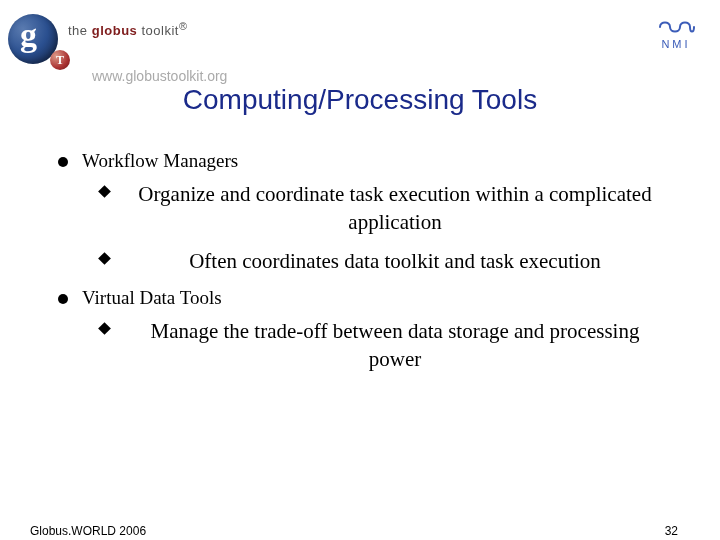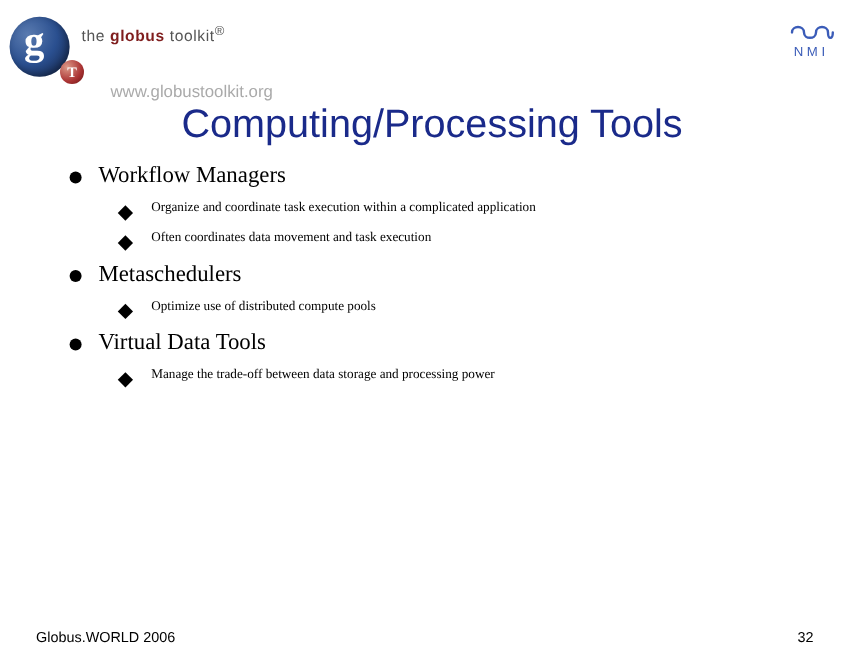--- a/index.html
+++ b/index.html
@@ -81,24 +81,24 @@
     color: #3b5cb8;
   }
   .nmi-logo svg { display:block; margin:0 auto 2px; }
   .nmi-logo .nmi-text {
     font-size: 11px;
     letter-spacing: 3px;
     font-weight: normal;
   }
   .slide-title {
     text-align: center;
-    font-size: 33px;
+    font-size: 28px;
     color: #1a2a8a;
     font-weight: normal;
-    margin: 14px 0 14px;
+    margin: 14px 0 34px;
     font-family: Verdana, sans-serif;
   }
   .content {
     padding: 0 56px 0 56px;
   }
   ul.level1 {
     list-style: none;
     padding: 0;
     margin: 0;
     font-family: Liberation Serif, serif;
@@ -121,22 +121,23 @@
   }
   ul.level2 {
     list-style: none;
     padding: 0;
     margin: 6px 0 0 0;
   }
   ul.level2 > li {
     position: relative;
     padding-left: 30px;
     margin: 8px 0 10px 14px;
-    font-size: 11px;
+    font-size: 21px;
     line-height: 1.35;
+    text-align: center;
   }
   ul.level2 > li::before {
     content: "";
     position: absolute;
     left: 4px;
     top: 7px;
     width: 9px;
     height: 9px;
     background: #000;
     transform: rotate(45deg);
@@ -177,27 +178,21 @@
 </div>
 
 <h1 class="slide-title">Computing/Processing Tools</h1>
 
 <div class="content">
   <ul class="level1">
     <li>
       <span>Workflow Managers</span>
       <ul class="level2">
         <li>Organize and coordinate task execution within a complicated application</li>
-        <li>Often coordinates data movement and task execution</li>
-      </ul>
-    </li>
-    <li>
-      <span>Metaschedulers</span>
-      <ul class="level2">
-        <li>Optimize use of distributed compute pools</li>
+        <li>Often coordinates data toolkit and task execution</li>
       </ul>
     </li>
     <li>
       <span>Virtual Data Tools</span>
       <ul class="level2">
         <li>Manage the trade-off between data storage and processing power</li>
       </ul>
     </li>
   </ul>
 </div>

